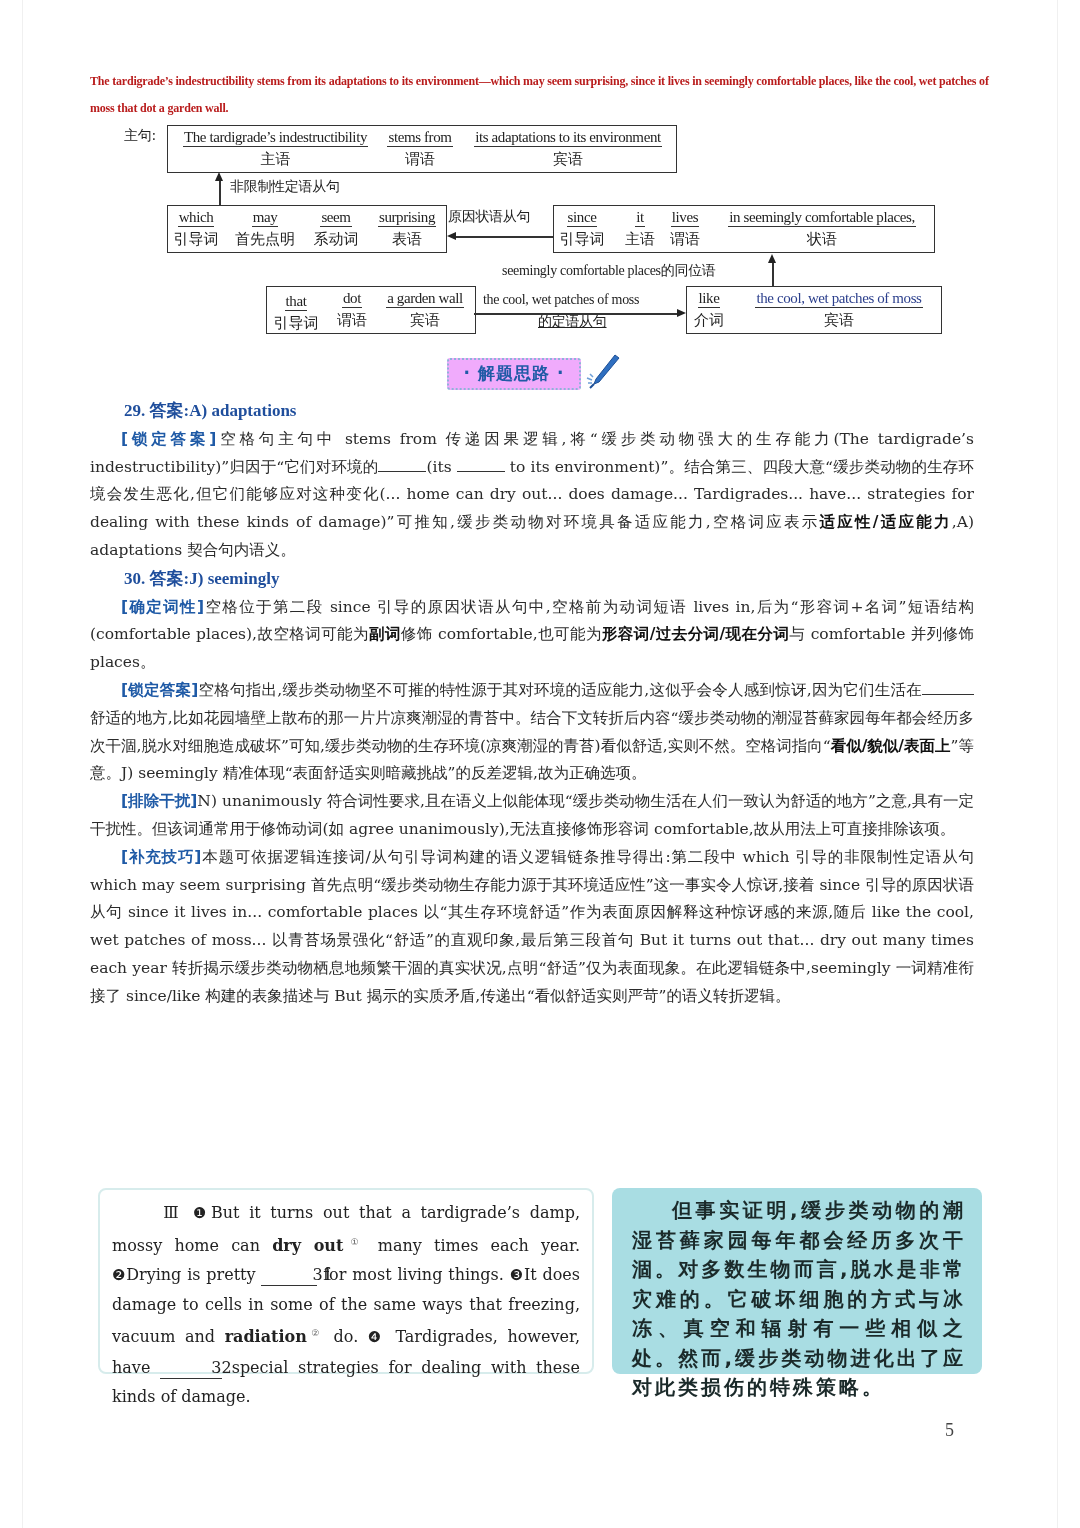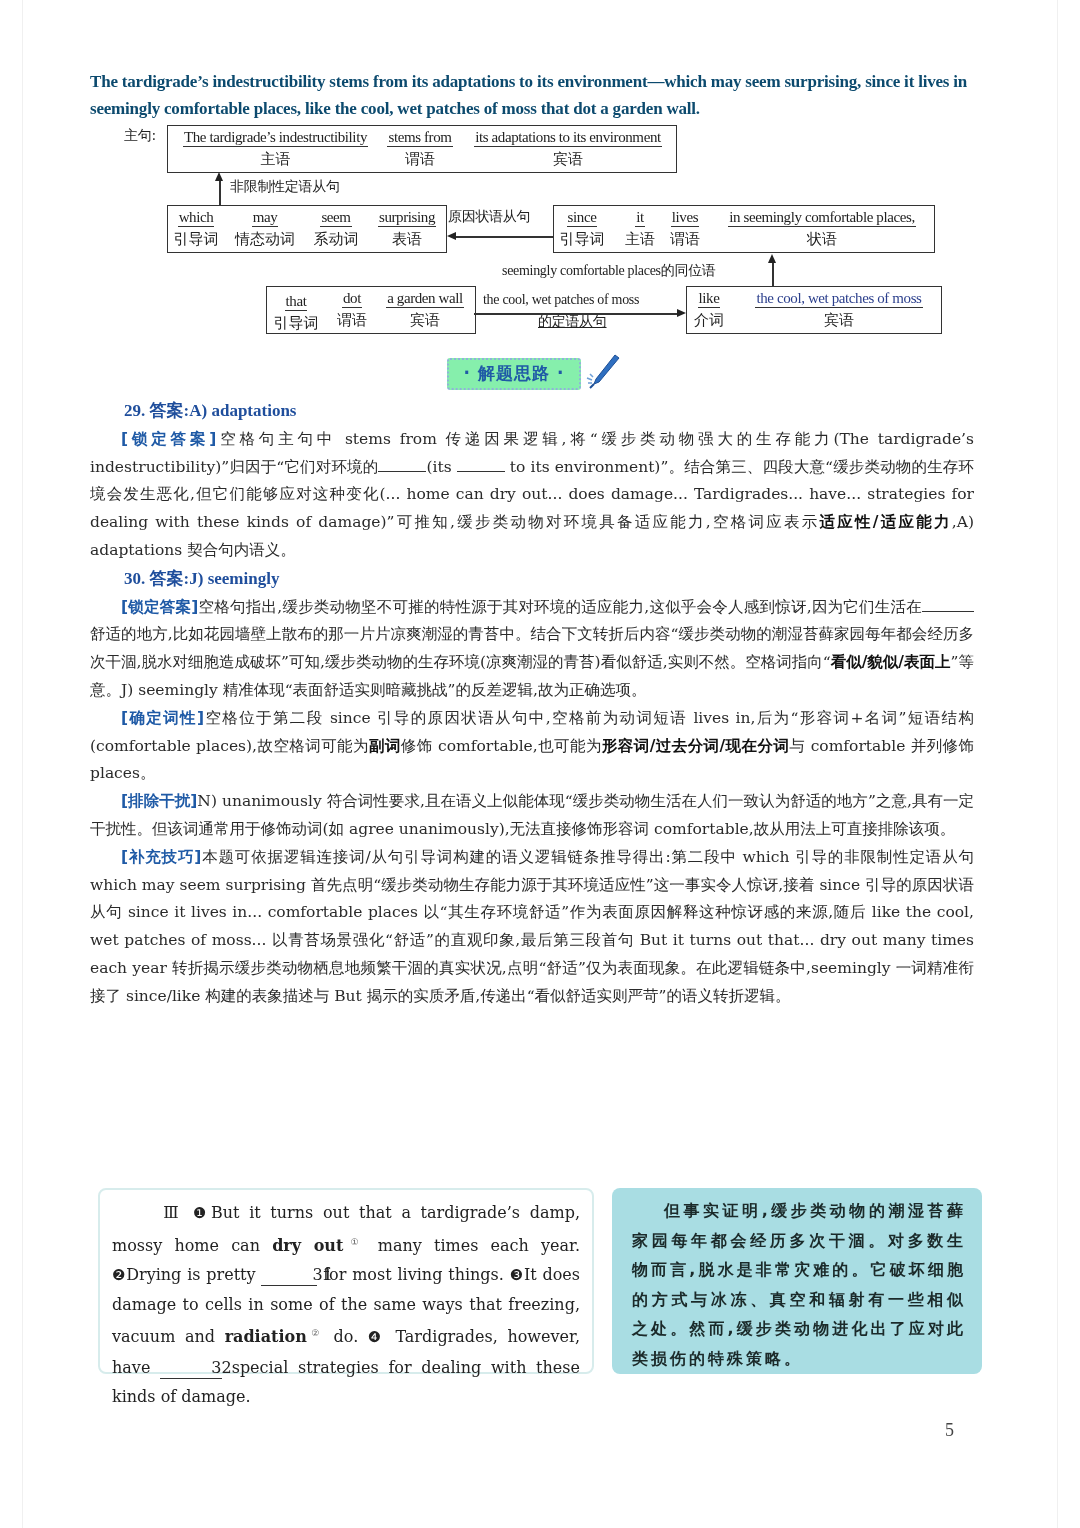--- a/index.html
+++ b/index.html
@@ -1,37 +1,37 @@
 <!DOCTYPE html>
 <html><head>
 <meta charset="utf-8">
 <style>
   html, body { margin:0; padding:0; background:#ffffff; }
   body { width:1080px; height:1528px; position:relative; overflow:hidden;
          font-family:"DejaVu Serif","Liberation Serif",serif; color:#222; }
   .page-edge { position:absolute; left:22px; right:22px; top:0; bottom:0;
                border-left:1px solid #f0f0f0; border-right:1px solid #f0f0f0; }
   .sentence { position:absolute; left:90px; top:68px; width:900px;
-              font-family:"Liberation Serif",serif; font-weight:bold; font-size:17px;
-              line-height:27px; color:#0c4a6e; letter-spacing:-0.2px; }
+              font-family:"Liberation Serif",serif; font-weight:bold; font-size:12px;
+              line-height:27px; color:#b91c1c; letter-spacing:-0.2px; }
   .diag { position:absolute; font-family:"Liberation Serif",serif; font-size:15px; color:#222; }
   .box { position:absolute; border:1.5px solid #333; background:#fff; }
   .cell { position:absolute; text-align:center; white-space:nowrap; }
   .cell .en { display:inline-block; border-bottom:1.5px solid #333; line-height:18px; padding:0 1px; letter-spacing:-0.4px; }
   .cell .zh { display:block; line-height:20px; margin-top:2px; font-family:"DejaVu Sans",sans-serif; font-size:15px; }
   .lbl { position:absolute; white-space:nowrap; font-size:14px; letter-spacing:-0.3px; }
   .zhl { font-family:"DejaVu Sans",sans-serif; }
   .vline { position:absolute; width:1.5px; background:#333; }
   .hline { position:absolute; height:1.5px; background:#333; }
   .arr-up { position:absolute; width:0; height:0; border-left:4px solid transparent; border-right:4px solid transparent; border-bottom:9px solid #222; }
   .arr-left { position:absolute; width:0; height:0; border-top:4px solid transparent; border-bottom:4px solid transparent; border-right:9px solid #222; }
   .arr-right { position:absolute; width:0; height:0; border-top:4px solid transparent; border-bottom:4px solid transparent; border-left:9px solid #222; }
   .blue-en { color:#2b3f8c; }
   .badge { position:absolute; left:447px; top:358px; width:130px; height:28px;
-           border:2px dotted #8fb3d9; border-radius:3px; background:#86efac;
+           border:2px dotted #8fb3d9; border-radius:3px; background:#f0abfc;
            text-align:center; line-height:27px; font-family:"DejaVu Sans",sans-serif;
            font-weight:bold; font-size:17px; color:#1f5aa6; letter-spacing:1px; }
   .pen { position:absolute; left:585px; top:352px; }
   .body-text { position:absolute; left:90px; width:884px; font-family:"DejaVu Serif",serif;
                font-size:15.5px; line-height:27.8px; color:#2a2a2a; text-align:justify; }
   .body-text p { margin:0; text-indent:2em; }
   .ans-title { font-family:"Liberation Serif",serif; font-weight:bold; color:#1f4e9c; font-size:17px; }
   .tag { font-family:"DejaVu Sans",sans-serif; font-weight:bold; color:#1f5aa6; }
   .em { font-family:"DejaVu Sans",sans-serif; font-weight:bold; color:#111; }
   .blank { display:inline-block; border-bottom:1px solid #333; width:56px; height:14px; vertical-align:baseline; }
@@ -39,21 +39,21 @@
                  border:2px solid #d7ecec; border-radius:8px; background:#fff; box-sizing:border-box;
                  padding:8px 12px 0 12px; font-family:"DejaVu Serif",serif; font-size:16px;
                  line-height:29px; color:#222; text-align:justify; }
   .passage-box p { margin:0; text-indent:3.2em; }
   .num-blank { display:inline-block; border-bottom:1px solid #333; width:56px; text-align:center; line-height:20px; }
   .circ { font-family:"DejaVu Sans",sans-serif; font-size:15px; }
   sup { font-size:9px; color:#555; }
   .trans-box { position:absolute; left:612px; top:1188px; width:370px; height:186px;
                border-radius:8px; background:#a9dde3; box-sizing:border-box;
                padding:8px 16px 0 20px; font-family:"DejaVu Sans",sans-serif; font-weight:bold;
-               font-size:16px; line-height:29.5px; color:#1b2a2a; letter-spacing:3px; text-align:justify; }
+               font-size:20px; line-height:29.5px; color:#1b2a2a; letter-spacing:3px; text-align:justify; }
   .trans-box p { margin:0; text-indent:2em; }
   .page-num { position:absolute; left:945px; top:1420px; font-family:"Liberation Serif",serif;
               font-size:18px; color:#444; }
 </style>
 </head>
 <body>
 
 <div class="page-edge"></div>
 
 <div class="sentence">The tardigrade’s indestructibility stems from its adaptations to its environment—which may seem surprising, since it lives in seemingly comfortable places, like the cool, wet patches of moss that dot a garden wall.</div>
@@ -80,21 +80,21 @@
   <div class="arr-up" style="left:215px;top:172px;"></div>
   <div class="diag lbl zhl" style="left:230px;top:178px;">非限制性定语从句</div>
 
   <div class="box" style="left:167px;top:205px;width:278px;height:46px;">
     <div class="diag cell" style="left:2px;top:2px;width:52px;">
       <span class="en">which</span>
       <span class="zh">引导词</span>
     </div>
     <div class="diag cell" style="left:62px;top:2px;width:70px;">
       <span class="en">may</span>
-      <span class="zh">情态动词</span>
+      <span class="zh">首先点明</span>
     </div>
     <div class="diag cell" style="left:136px;top:2px;width:64px;">
       <span class="en">seem</span>
       <span class="zh">系动词</span>
     </div>
     <div class="diag cell" style="left:204px;top:2px;width:70px;">
       <span class="en">surprising</span>
       <span class="zh">表语</span>
     </div>
   </div>
@@ -165,24 +165,24 @@
   <path d="M2 26 L7 28 M3 31 L7 31 M5 22 L8 25" stroke="#6fa0d8" stroke-width="1.5"></path>
 </svg>
 
 <div class="body-text" style="top:397px;">
   <p style="text-indent:2.2em;"><span class="ans-title">29. 答案:A) adaptations</span></p>
   <p>
     <span class="tag">[锁定答案]</span><span>空格句主句中 stems from 传递因果逻辑,将“缓步类动物强大的生存能力(The tardigrade’s indestructibility)”归因于“它们对环境的</span><span class="blank" style="width:48px;"></span><span>(its </span><span class="blank" style="width:48px;"></span><span> to its environment)”。结合第三、四段大意“缓步类动物的生存环境会发生恶化,但它们能够应对这种变化(... home can dry out... does damage... Tardigrades... have... strategies for dealing with these kinds of damage)”可推知,缓步类动物对环境具备适应能力,空格词应表示</span><span class="em">适应性/适应能力</span><span>,A) adaptations 契合句内语义。</span>
   </p>
   <p style="text-indent:2.2em;"><span class="ans-title">30. 答案:J) seemingly</span></p>
   <p>
+    <span class="tag">[确定词性]</span><span>空格位于第二段 since 引导的原因状语从句中,空格前为动词短语 lives in,后为“形容词+名词”短语结构(comfortable places),故空格词可能为</span><span class="em">副词</span><span>修饰 comfortable,也可能为</span><span class="em">形容词/过去分词/现在分词</span><span>与 comfortable 并列修饰 places。</span>
+  </p>
+  <p>
     <span class="tag">[锁定答案]</span><span>空格句指出,缓步类动物坚不可摧的特性源于其对环境的适应能力,这似乎会令人感到惊讶,因为它们生活在</span><span class="blank" style="width:52px;"></span><span>舒适的地方,比如花园墙壁上散布的那一片片凉爽潮湿的青苔中。结合下文转折后内容“缓步类动物的潮湿苔藓家园每年都会经历多次干涸,脱水对细胞造成破坏”可知,缓步类动物的生存环境(凉爽潮湿的青苔)看似舒适,实则不然。空格词指向“</span><span class="em">看似/貌似/表面上</span><span>”等意。J) seemingly 精准体现“表面舒适实则暗藏挑战”的反差逻辑,故为正确选项。</span>
-  </p>
-  <p>
-    <span class="tag">[确定词性]</span><span>空格位于第二段 since 引导的原因状语从句中,空格前为动词短语 lives in,后为“形容词+名词”短语结构(comfortable places),故空格词可能为</span><span class="em">副词</span><span>修饰 comfortable,也可能为</span><span class="em">形容词/过去分词/现在分词</span><span>与 comfortable 并列修饰 places。</span>
   </p>
   <p>
     <span class="tag">[排除干扰]</span><span>N) unanimously 符合词性要求,且在语义上似能体现“缓步类动物生活在人们一致认为舒适的地方”之意,具有一定干扰性。但该词通常用于修饰动词(如 agree unanimously),无法直接修饰形容词 comfortable,故从用法上可直接排除该项。</span>
   </p>
   <p>
     <span class="tag">[补充技巧]</span><span>本题可依据逻辑连接词/从句引导词构建的语义逻辑链条推导得出:第二段中 which 引导的非限制性定语从句 which may seem surprising 首先点明“缓步类动物生存能力源于其环境适应性”这一事实令人惊讶,接着 since 引导的原因状语从句 since it lives in... comfortable places 以“其生存环境舒适”作为表面原因解释这种惊讶感的来源,随后 like the cool, wet patches of moss... 以青苔场景强化“舒适”的直观印象,最后第三段首句 But it turns out that... dry out many times each year 转折揭示缓步类动物栖息地频繁干涸的真实状况,点明“舒适”仅为表面现象。在此逻辑链条中,seemingly 一词精准衔接了 since/like 构建的表象描述与 But 揭示的实质矛盾,传递出“看似舒适实则严苛”的语义转折逻辑。</span>
   </p>
 </div>
 
 <div class="passage-box">

